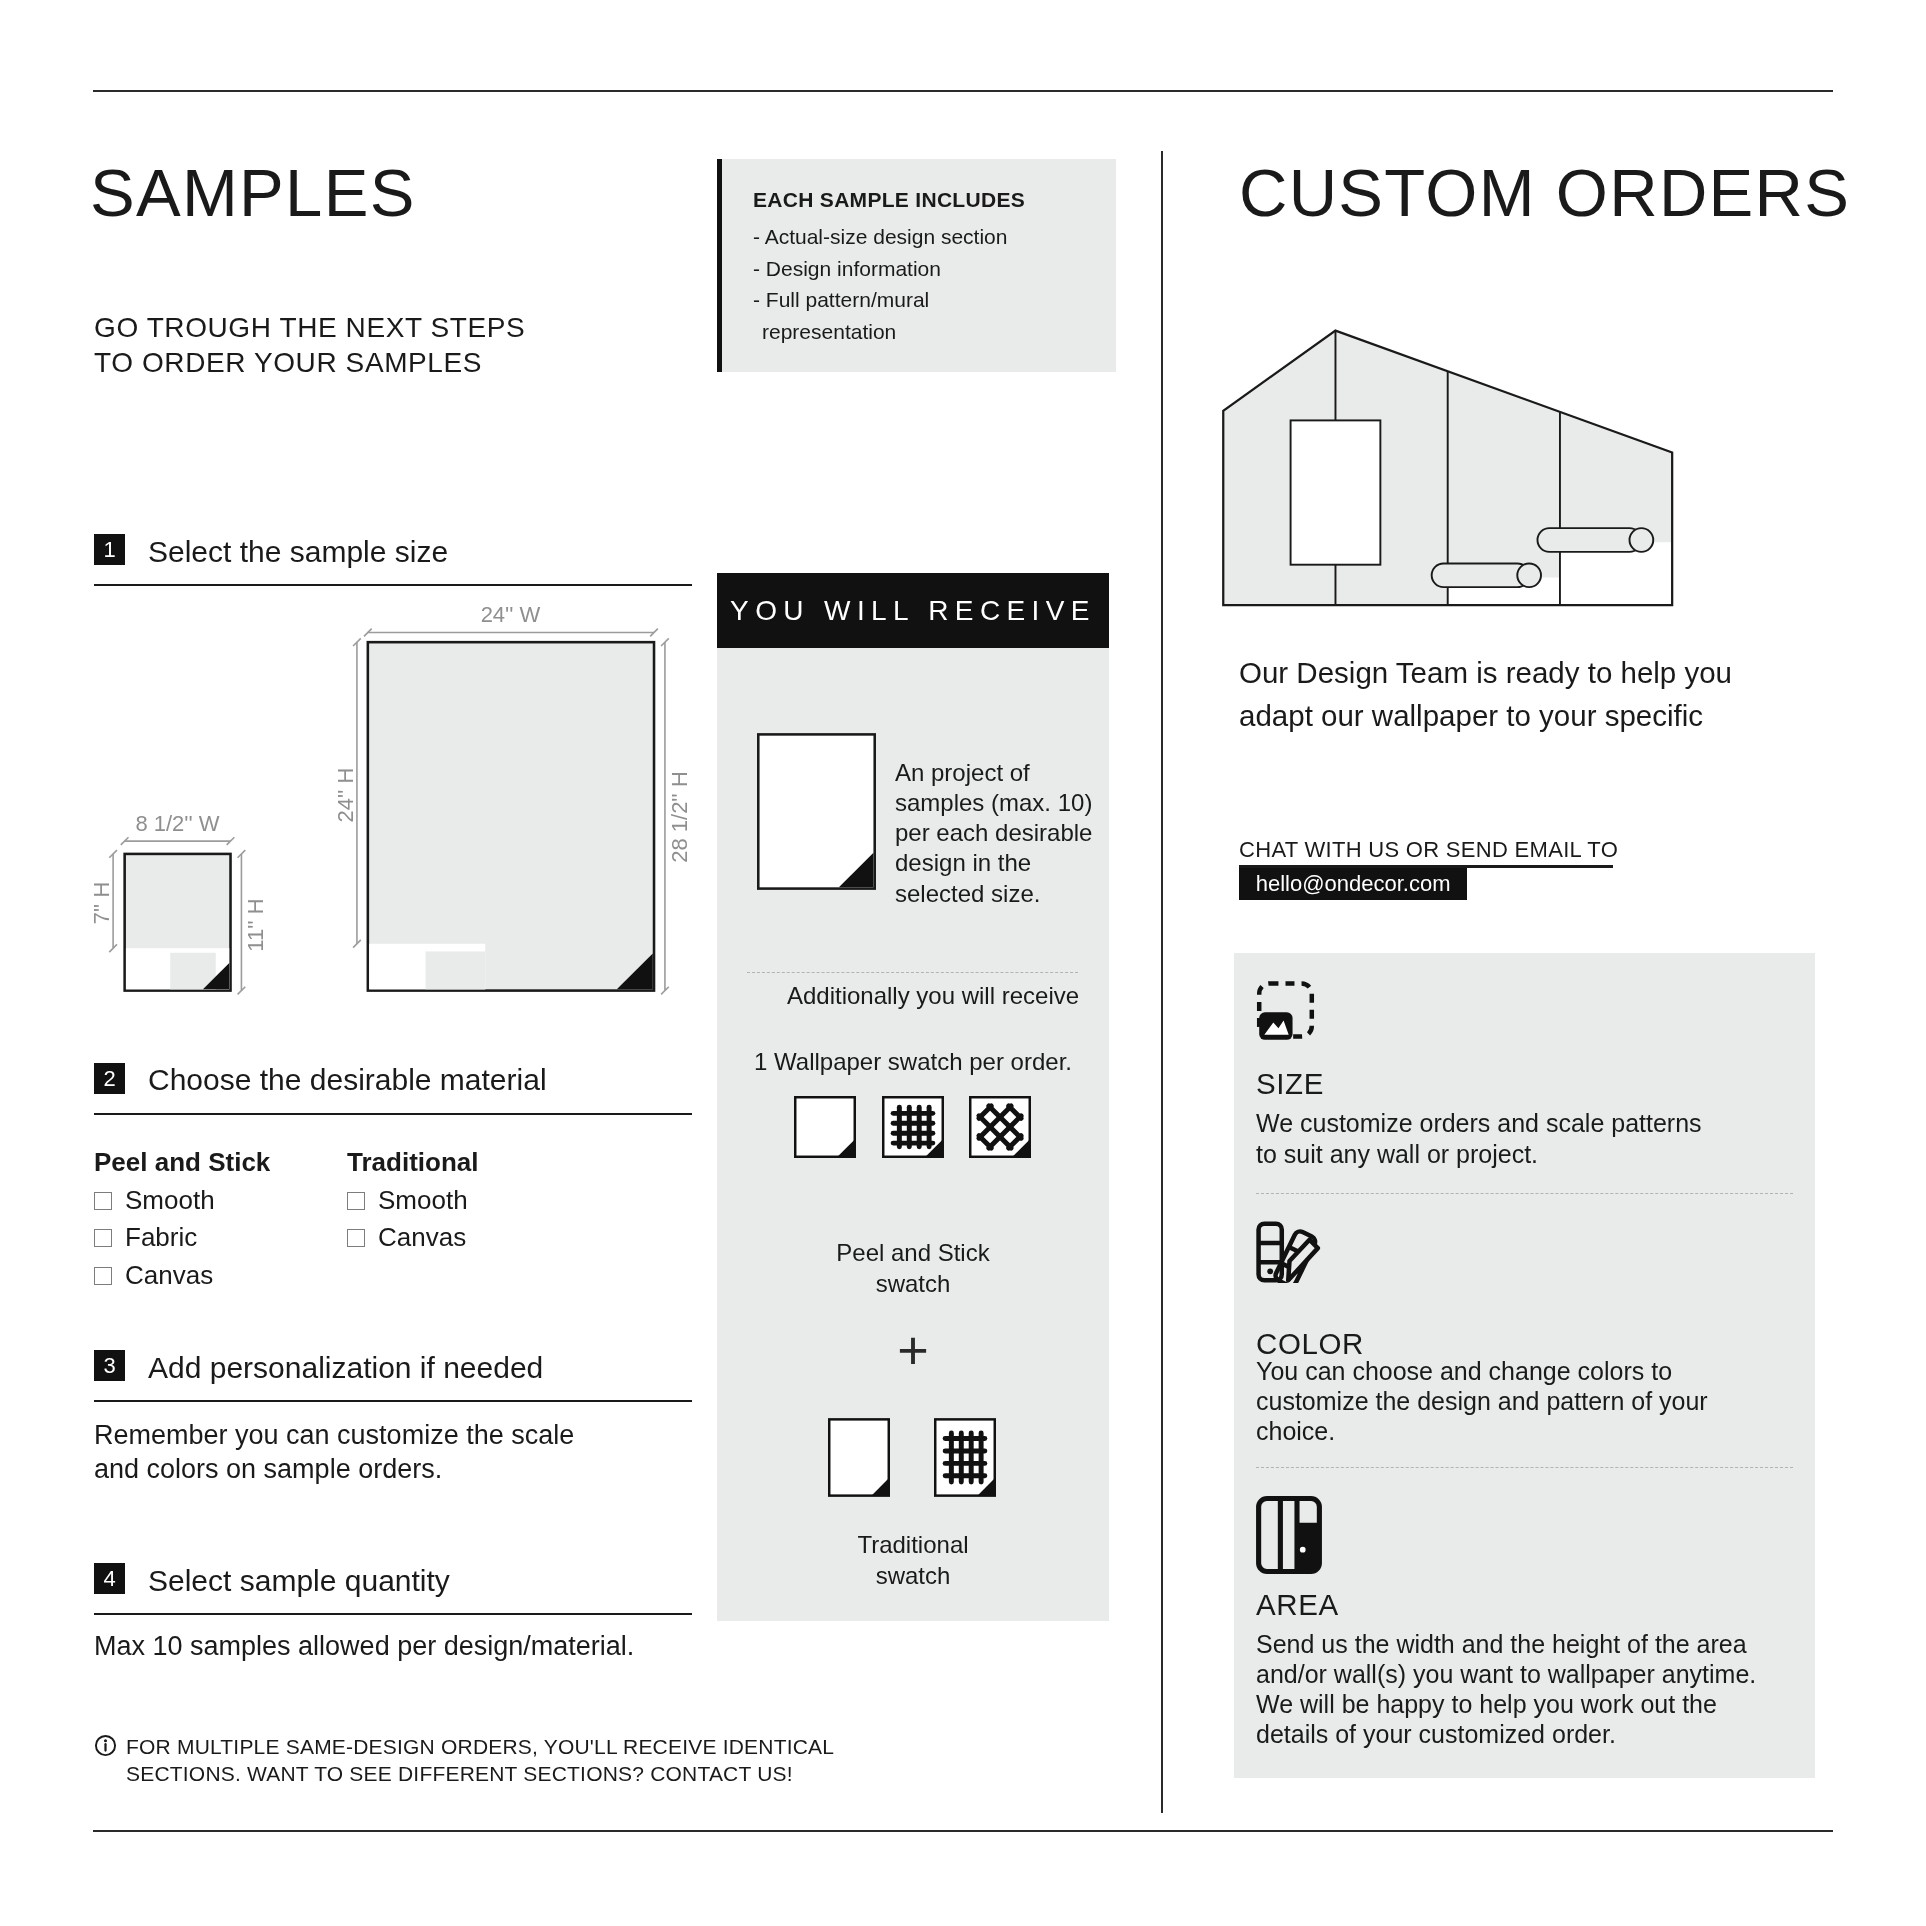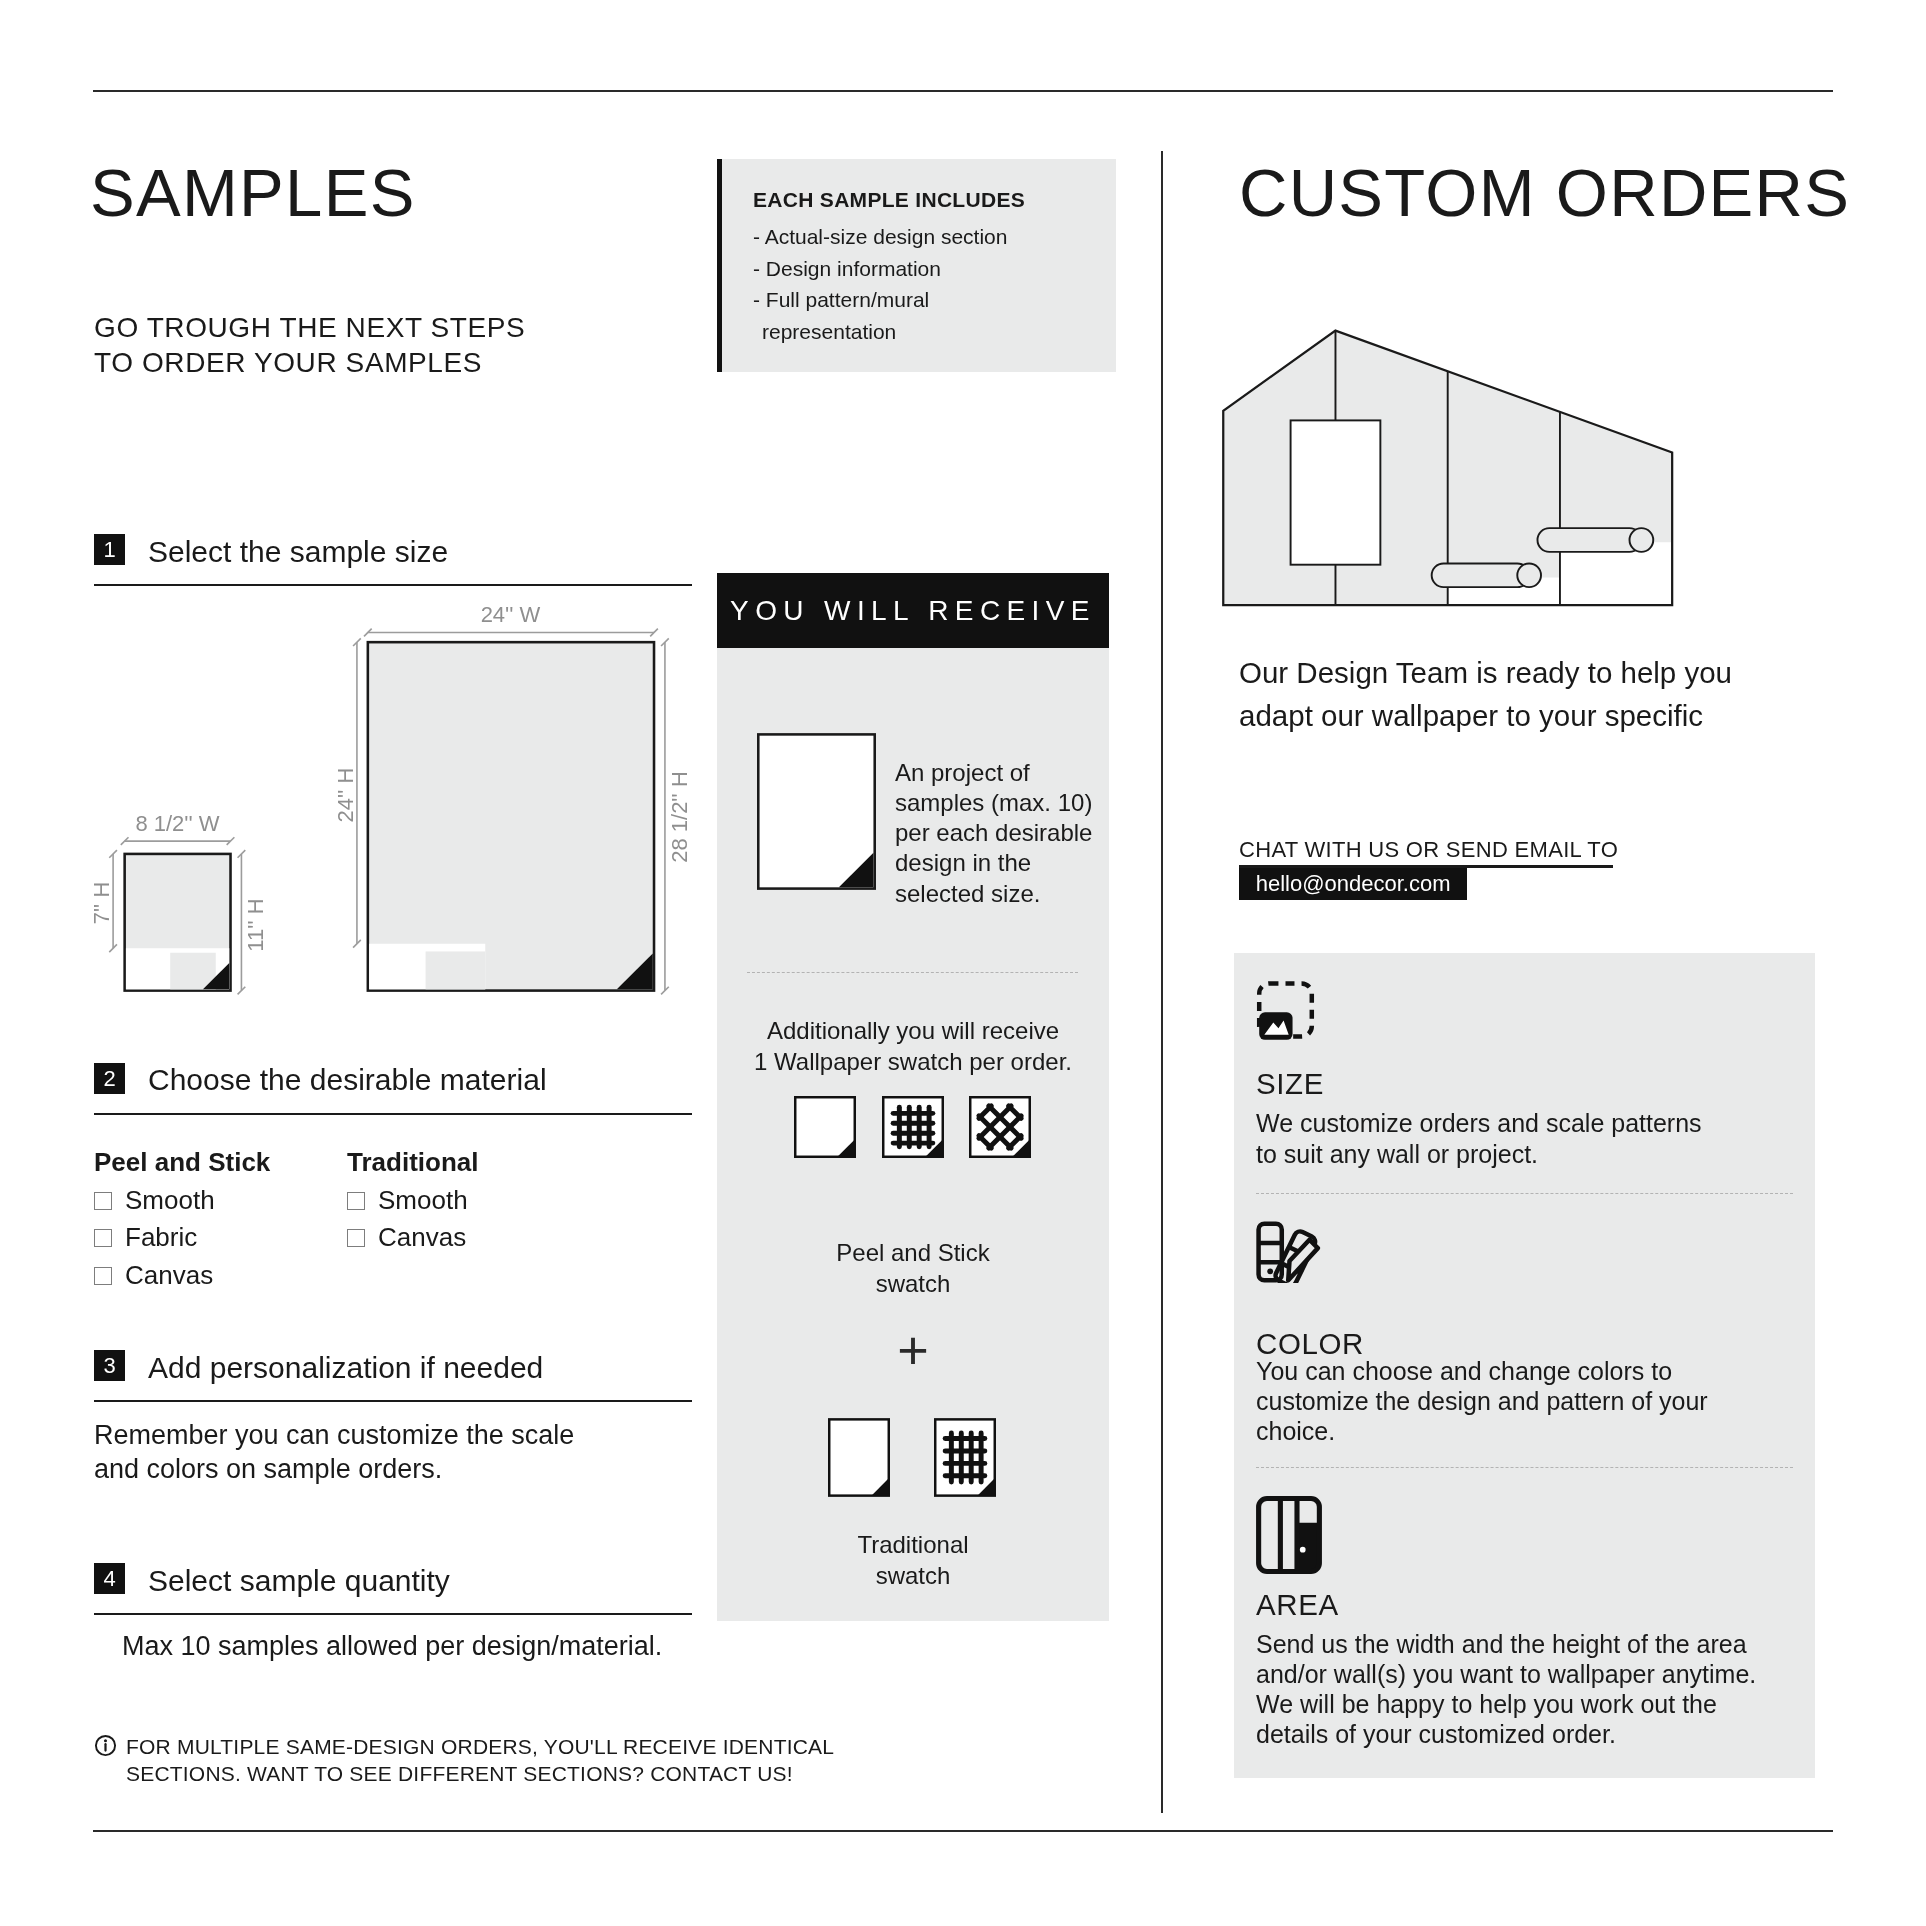--- a/index.html
+++ b/index.html
@@ -135,21 +135,21 @@
 
   <div class="step-num" style="left:94px;top:1350px;">3</div>
   <div class="step-label" style="left:148px;top:1351px;">Add personalization if needed</div>
   <div class="underline" style="left:94px;top:1400px;width:598px;"></div>
   <div class="body-line" style="left:94px;top:1420px;">Remember you can customize the scale</div>
   <div class="body-line" style="left:94px;top:1454px;">and colors on sample orders.</div>
 
   <div class="step-num" style="left:94px;top:1563px;">4</div>
   <div class="step-label" style="left:148px;top:1564px;">Select sample quantity</div>
   <div class="underline" style="left:94px;top:1613px;width:598px;"></div>
-  <div class="body-line" style="left:94px;top:1631px;margin-left:28px;">Max 10 samples allowed per design/material.</div>
+  <div class="body-line" style="left:94px;top:1631px;">Max 10 samples allowed per design/material.</div>
 
   <svg class="abs" style="left:94px;top:1734px;" width="23" height="23" viewBox="0 0 36 36">
     <circle cx="18" cy="18" r="15" fill="none" stroke="#1a1a1a" stroke-width="3"></circle>
     <circle cx="18" cy="10.5" r="2.4" fill="#1a1a1a"></circle>
     <line x1="18" y1="16" x2="18" y2="26" stroke="#1a1a1a" stroke-width="3.5" stroke-linecap="round"></line>
   </svg>
   <div class="note-line" style="left:126px;top:1735px;">FOR MULTIPLE SAME-DESIGN ORDERS, YOU'LL RECEIVE IDENTICAL</div>
   <div class="note-line" style="left:126px;top:1762px;">SECTIONS. WANT TO SEE DIFFERENT SECTIONS? CONTACT US!</div>
 
   <div class="band" style="left:717px;top:573px;width:392px;height:75px;">YOU WILL RECEIVE</div>
@@ -160,21 +160,21 @@
     <polygon points="128,241 182,187 182,241" fill="#111"></polygon>
   </svg>
   <div class="mid-line" style="left:895px;top:759px;">An project of</div>
   <div class="mid-line" style="left:895px;top:789px;">samples (max. 10)</div>
   <div class="mid-line" style="left:895px;top:819px;">per each desirable</div>
   <div class="mid-line" style="left:895px;top:849px;">design in the</div>
   <div class="mid-line" style="left:895px;top:880px;">selected size.</div>
 
   <div class="dashsep" style="left:747px;top:972px;width:331px;"></div>
 
-  <div class="mid-center" style="top:1017px;">Additionally you will receive</div>
+  <div class="mid-center" style="top:982px;padding-left:20px;">Additionally you will receive</div>
   <div class="mid-center" style="top:1048px;">1 Wallpaper swatch per order.</div>
 
   <svg class="abs" style="left:794px;top:1096px;" width="62" height="62" viewBox="0 0 100 100">
     <rect x="2" y="2" width="96" height="96" fill="#fff" stroke="#111" stroke-width="4"></rect>
     <polygon points="70,98 98,70 98,98" fill="#111"></polygon>
   </svg>
   <svg class="abs" style="left:882px;top:1096px;" width="62" height="62" viewBox="0 0 100 100">
     <rect x="2" y="2" width="96" height="96" fill="#fff" stroke="#111" stroke-width="4"></rect>
     <g stroke="#111" stroke-width="8" stroke-linecap="round">
       <line x1="28" y1="18" x2="28" y2="82"></line>

